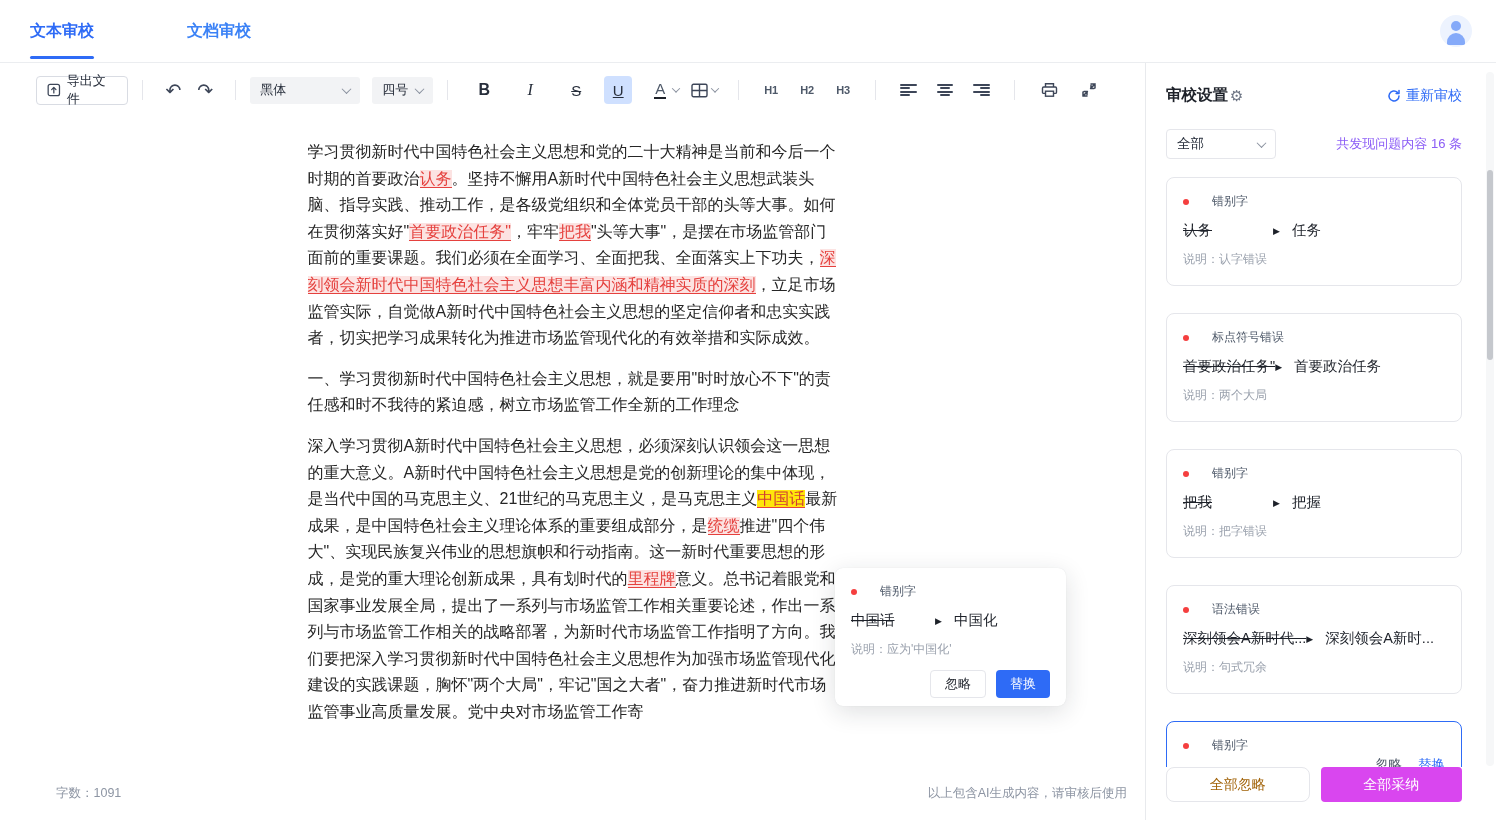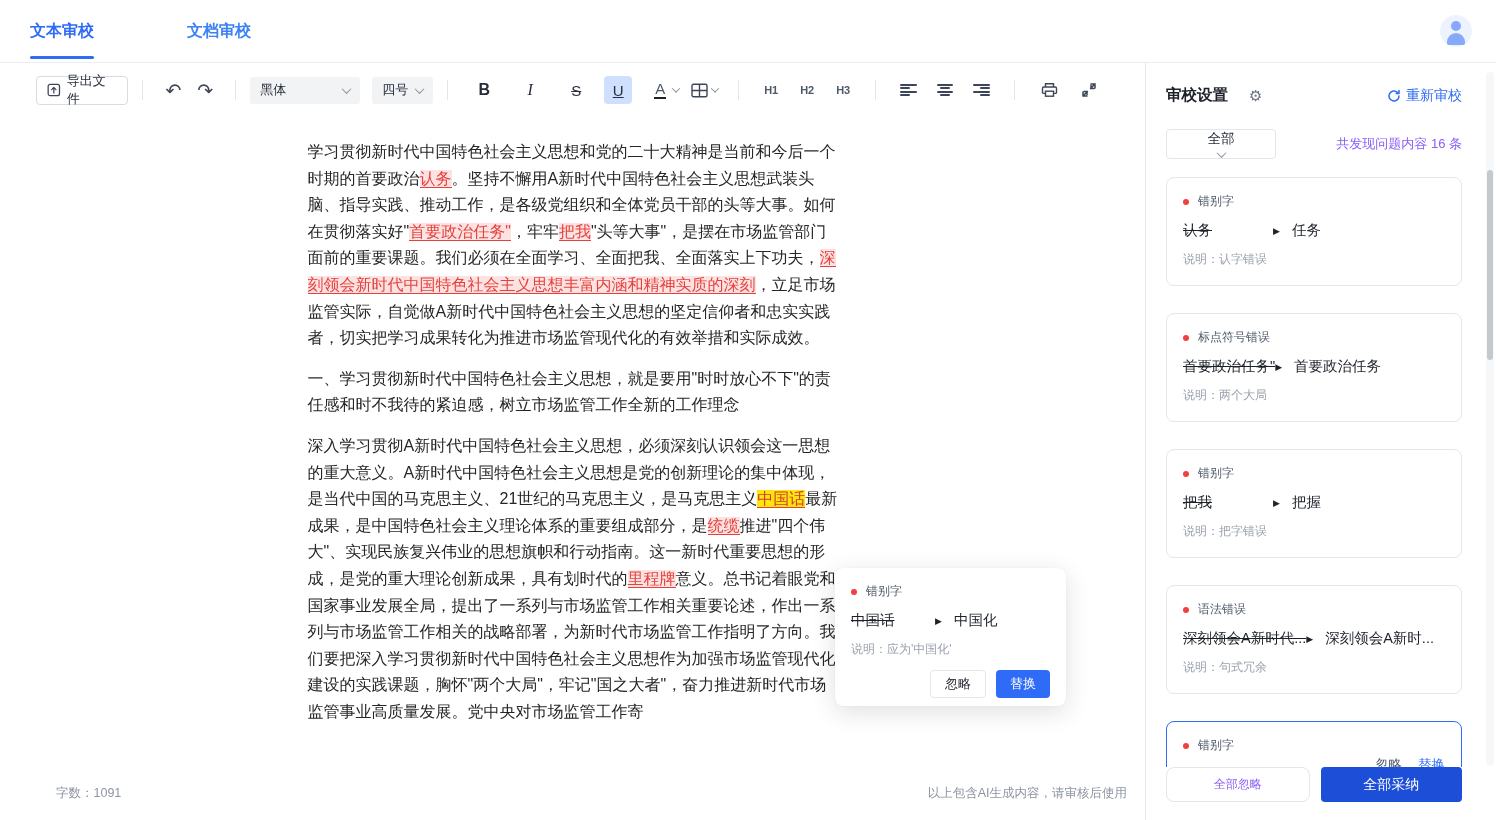--- a/index.html
+++ b/index.html
@@ -49,50 +49,50 @@
   .doc-scroll { height:648px; overflow:hidden; }
   .doc { width:530px; margin:22px auto 0 auto; font-size:16px; line-height:26.6px; color:#262626; }
   .doc p { margin-bottom:14px; }
   .err { color:#e5413e; background:#fce3e2; border-bottom:1.8px solid #e5413e; cursor:pointer; }
   .active-err { color:#cf3b35; background:#ffe60a; border-bottom:1.8px solid #e5413e; cursor:pointer; }
   .editor-footer { position:absolute; left:0; right:0; bottom:0; height:42px; display:flex; align-items:center; justify-content:space-between; padding:0 18px 12px 40px; font-size:12.5px; color:#8d95a3; background:#fff;margin-left:16px; }
 
   
   .popup { position:absolute; left:835px; top:568px; width:231px; height:138px; background:#fff; border-radius:8px;
     box-shadow:0 6px 24px rgba(31,35,41,.14), 0 0 1px rgba(31,35,41,.12); padding:15px 16px; z-index:30; }
-  .cat-row { display:flex; align-items:center; gap:9px; font-size:12px; color:#4e5969; }
+  .cat-row { display:flex; align-items:center; gap:23px; font-size:12px; color:#4e5969; }
   .dot { width:6px; height:6px; border-radius:50%; background:#f53f3f; flex:none; }
   .sg-row { display:flex; align-items:center; margin-top:11px; font-size:14.5px; color:#1d2129; }
   .sg-row .orig { text-decoration:line-through; min-width:84px; }
   .sg-row .tri { font-size:9px; color:#1d2129; margin:0 12px 0 0; }
   .note { margin-top:11px; font-size:12px; color:#9aa1ad; }
   .popup-btns { display:flex; justify-content:flex-end; gap:10px; margin-top:12px; }
   .btn-ignore { border:1px solid #e5e6eb; border-radius:4px; background:#fff; font-size:13px; color:#1d2129; padding:4px 14px; cursor:pointer; }
   .btn-replace { border:none; border-radius:4px; background:#2e6bf6; font-size:13px; color:#fff; padding:5px 14px; cursor:pointer; }
 
   
   .sb-head { display:flex; align-items:center; justify-content:space-between; }
-  .sb-title-wrap { display:flex; align-items:center; gap:21px; }
+  .sb-title-wrap { display:flex; align-items:center; gap:2px; }
   .sb-title { font-size:15.5px; font-weight:700; color:#1d2129; }
   .gear { color:#6b7382; font-size:15px; cursor:pointer; line-height:1; }
   .recheck { display:flex; align-items:center; gap:5px; color:#2e6bf6; font-size:14px; cursor:pointer; }
   .sb-filter-row { display:flex; align-items:center; justify-content:space-between; margin-top:23px; }
-  .sb-select { width:110px; height:30px; border:1px solid #e5e6eb; border-radius:4px; background:#fff; display:flex; align-items:center; justify-content:space-between; padding:0 10px; font-size:13.5px; color:#272e3b; cursor:pointer;flex-direction:column; }
+  .sb-select { width:110px; height:30px; border:1px solid #e5e6eb; border-radius:4px; background:#fff; display:flex; align-items:center; justify-content:space-between; padding:0 10px; font-size:13.5px; color:#272e3b; cursor:pointer; }
   .found { font-size:13px; color:#8b5cf6;text-align:right; }
   .cards { margin-top:18px; height:593px; overflow:hidden; }
   .card { border:1px solid #e5e6eb; border-radius:8px; padding:15px 16px 17px 16px; margin-bottom:27px; position:relative; cursor:pointer; background:#fff; }
   .card.active { border:1.5px solid #2e6bf6; }
   .card .sg-row { font-size:14.5px; }
   .card .sg-row .orig { min-width:90px; }
   .card-actions { position:absolute; right:16px; top:34px; display:flex; gap:16px; font-size:13.5px; }
   .act-ignore { color:#4e5969; cursor:pointer; }
   .act-replace { color:#2e6bf6; cursor:pointer; }
   .sb-footer { position:absolute; left:20px; right:34px; bottom:18px; display:flex; justify-content:space-between; gap:11px; background:#fff; }
-  .btn-ignore-all { flex:1; height:35px; border:1px solid #e5e6eb; border-radius:8px; background:#fff; font-size:12px; color:#8b5cf6; cursor:pointer; }
-  .btn-accept-all { flex:1; height:35px; border:none; border-radius:4px; background:#1d4ed8; font-size:14px; color:#fff; cursor:pointer; }
+  .btn-ignore-all { flex:1; height:35px; border:1px solid #e5e6eb; border-radius:8px; background:#fff; font-size:14px; color:#a16207; cursor:pointer; }
+  .btn-accept-all { flex:1; height:35px; border:none; border-radius:4px; background:#d946ef; font-size:14px; color:#fff; cursor:pointer; }
 
   
   .win-scrollbar { position:fixed; right:2px; top:72px; width:8px; height:694px; background:#f6f7f8; border-radius:4px; }
   .win-thumb { position:absolute; left:1px; top:98px; width:6px; height:190px; background:#c5c8cd; border-radius:3px; cursor:pointer; }
 </style>
 </head>
 <body>
 
 <header class="topbar">
   <div class="tab active">文本审校</div>

